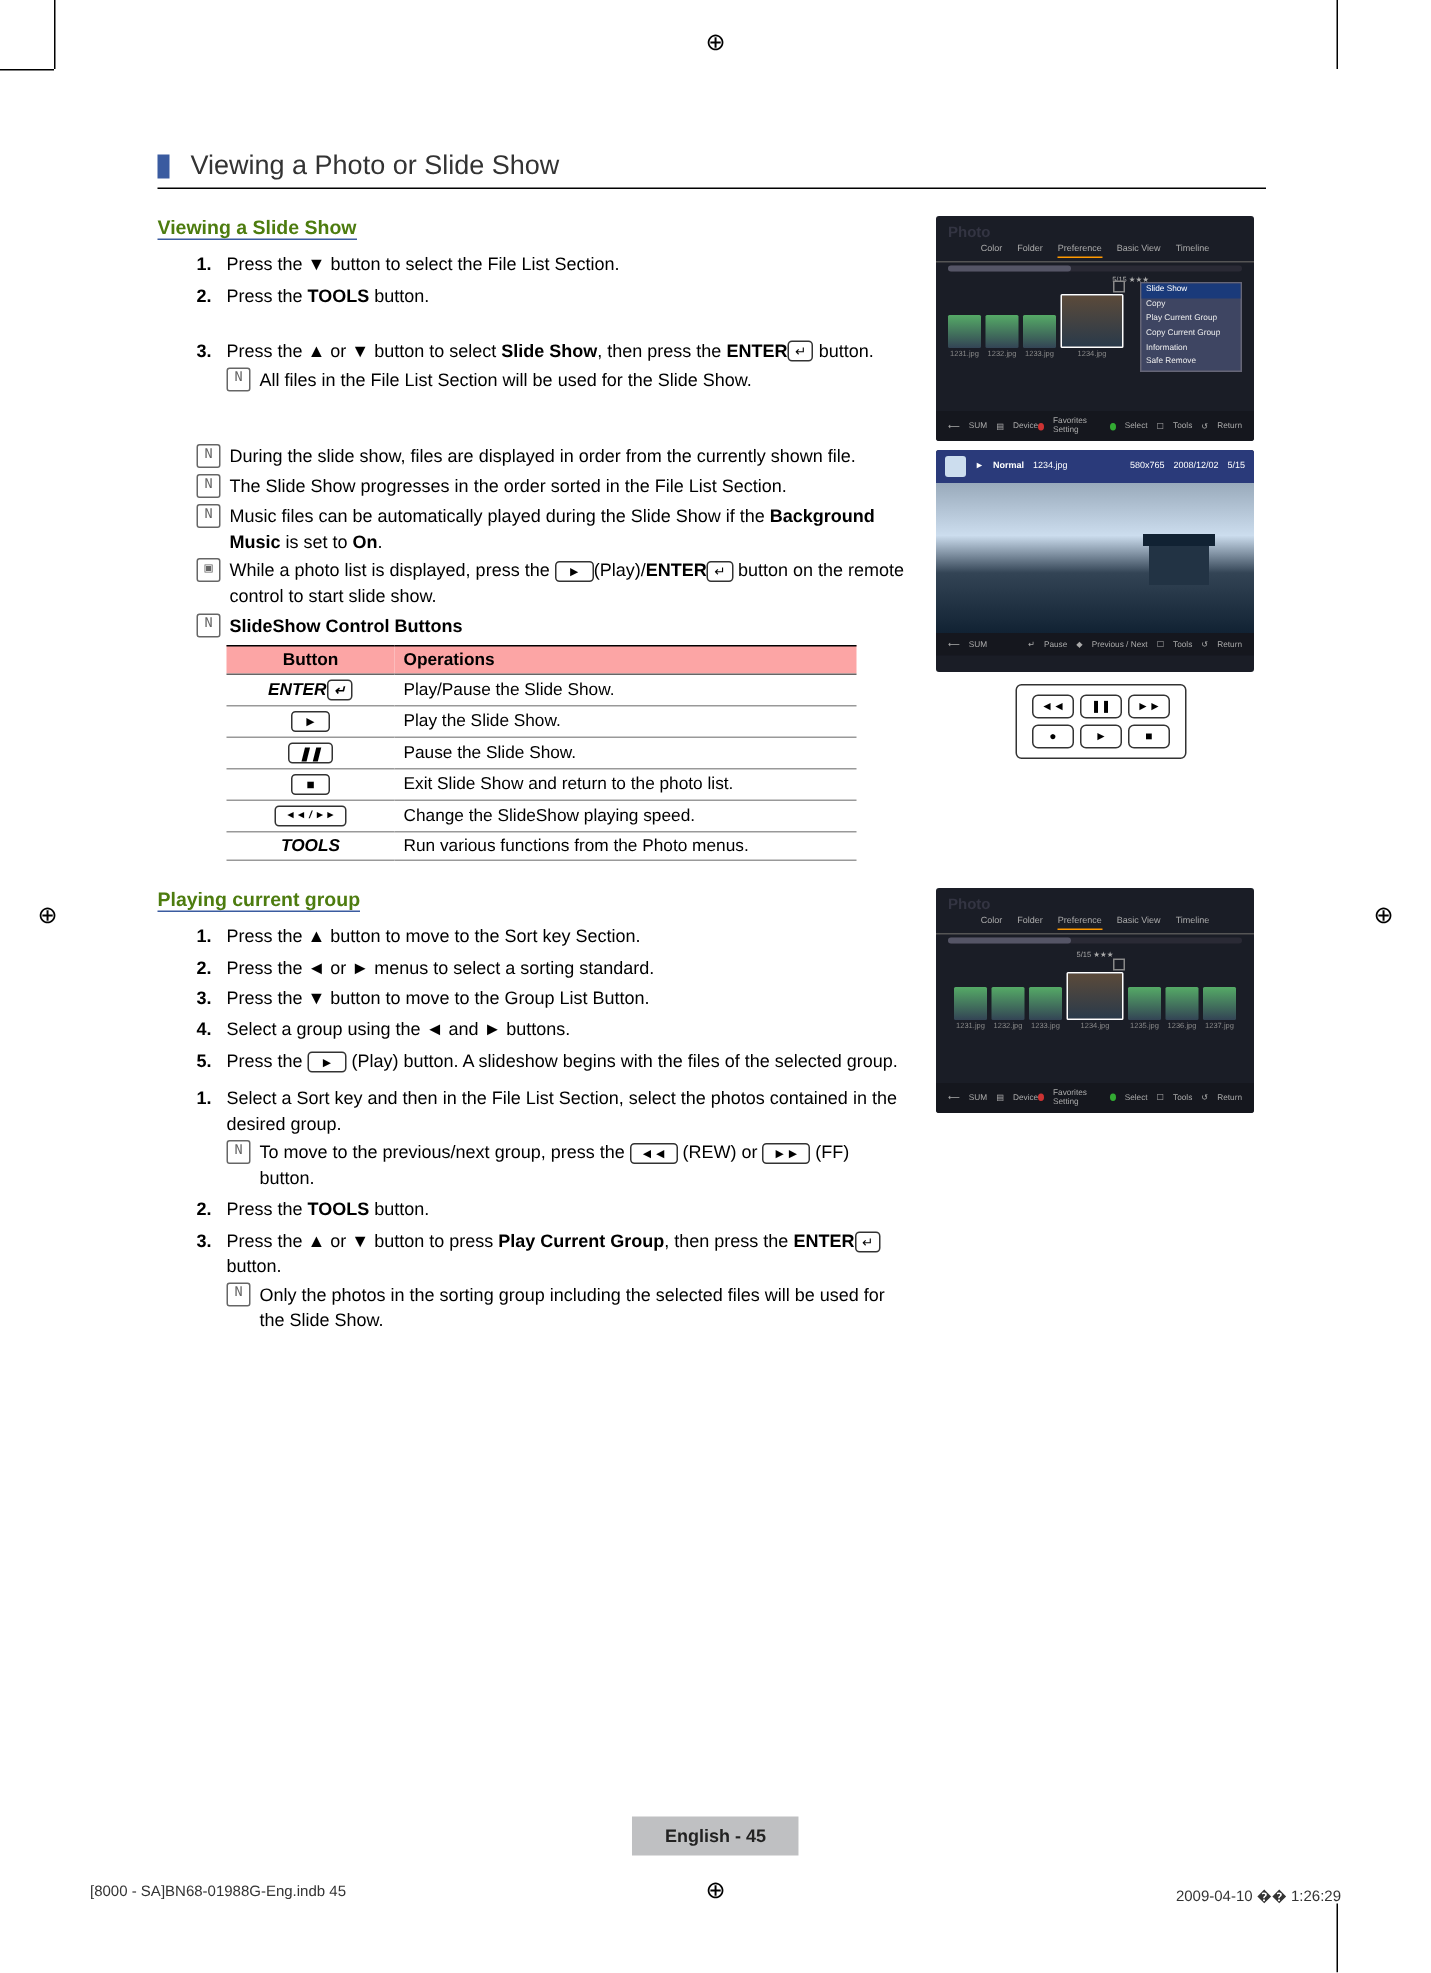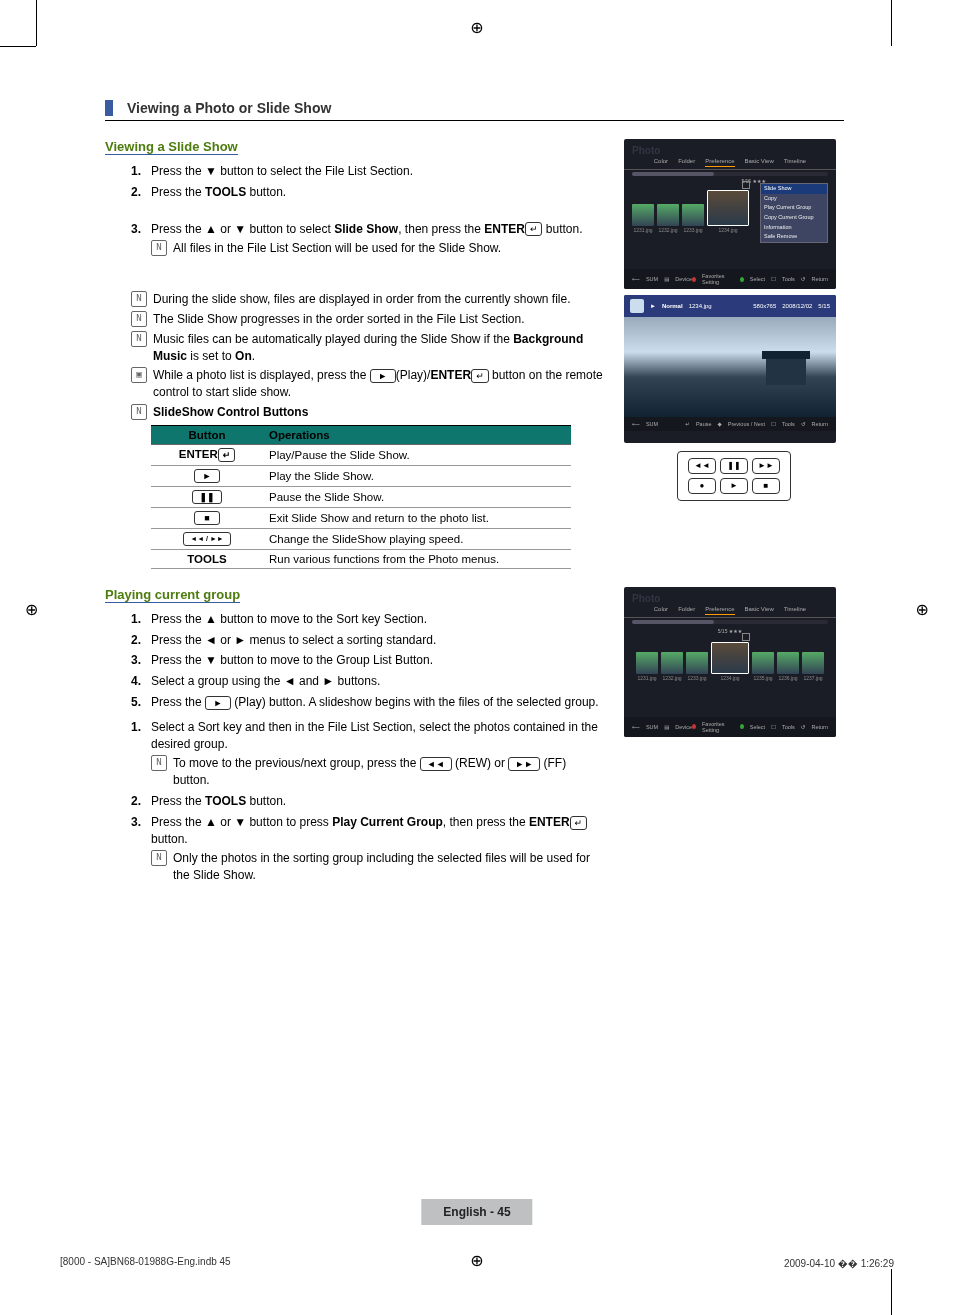--- a/index.html
+++ b/index.html
@@ -50,22 +50,22 @@
     padding-bottom: 4px;
     margin-bottom: 18px;
   }
   .section-title-bar .accent {
     width: 8px;
     height: 16px;
     background: #3a5ba0;
     margin-right: 14px;
   }
   .section-title-bar .ttl {
-    font-size: 14px;
-    font-weight: bold;
+    font-size: 18px;
+    font-weight: normal;
     color: #333;
   }
   .sub-section-title {
     font-size: 13px;
     font-weight: bold;
     color: #4d7c0f;
     border-bottom: 1px solid #3a5ba0;
     display: inline-block;
     margin-bottom: 8px;
   }
@@ -140,30 +140,31 @@
     margin-left: 46px;
     margin-top: 4px;
     font-size: 11.5px;
   }
   table.ctrl-table th {
     font-weight: bold;
     border-top: 1px solid #000;
     border-bottom: 1px solid #666;
     padding: 3px 6px;
     text-align: left;
-    background: #0f766e;
+    background: #fca5a5;
   }
   table.ctrl-table th:first-child { text-align: center; }
   table.ctrl-table td {
     border-bottom: 1px solid #999;
     padding: 3px 6px;
   }
   table.ctrl-table td:first-child {
     text-align: center;
     font-weight: bold;
+    font-style: italic;
   }
   .screenshot-box {
     background: #1a1d26;
     width: 212px;
     color: #ccc;
     font-size: 7px;
     border-radius: 2px;
     overflow: hidden;
   }
   .ss-top {
@@ -251,21 +252,21 @@
     line-height:13px;
   }
   .bullet-hdr {
     list-style: disc;
     margin:8px 0 4px 46px;
     padding:0;
     font-weight:bold;
   }
   .page-footer-box {
     position:absolute;
-    bottom:90px;
+    bottom:78px;
     left:50%;
     transform:translateX(-50%);
     background:#bfc0c2;
     padding:6px 22px;
     font-weight:bold;
     font-size:12px;
     color:#222;
   }
   .doc-footer {
     position:absolute;

